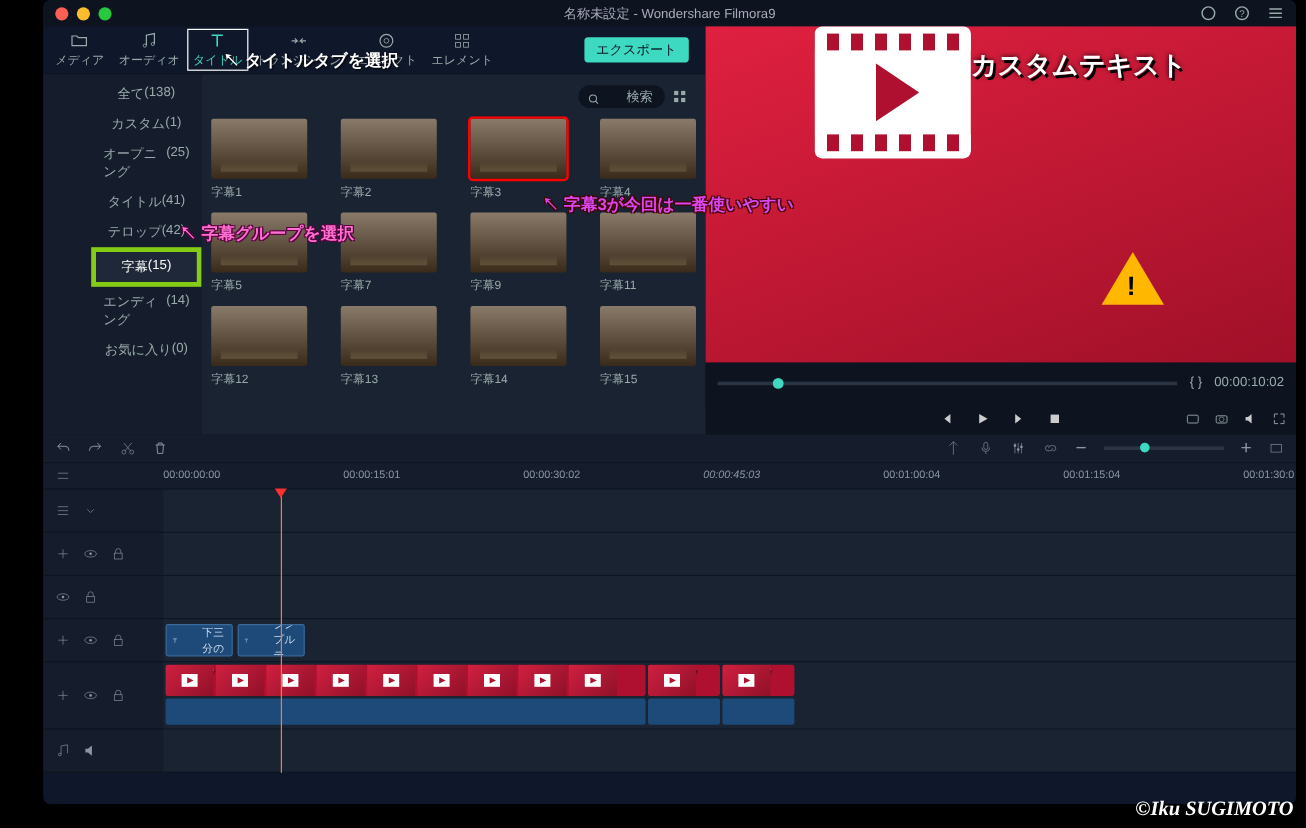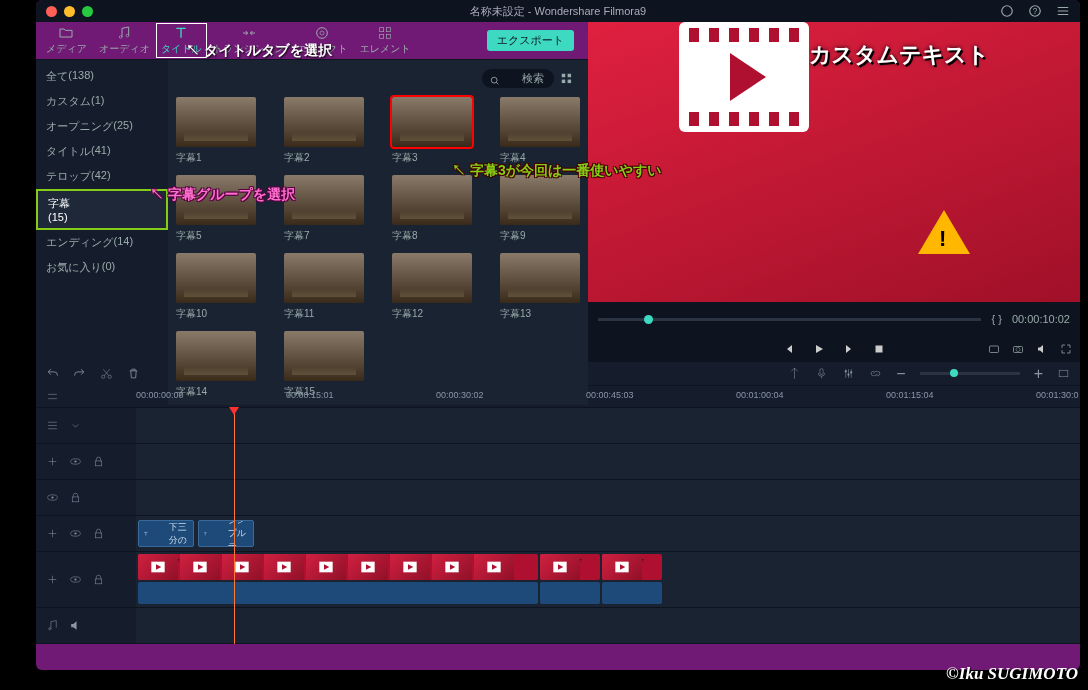--- a/index.html
+++ b/index.html
@@ -1,37 +1,37 @@
 <!DOCTYPE html>
 <html><head>
 <meta charset="utf-8">
 <style>
 * { margin: 0; padding: 0; box-sizing: border-box; font-family: "Hiragino Sans", Arial, sans-serif; }
 body { background: #000; width: 1088px; height: 690px; overflow: hidden; position: relative; }
-.window { position: absolute; left: 36px; top: 0; width: 1044px; height: 670px; background: #701a75; border-radius: 6px; overflow: hidden; }
+.window { position: absolute; left: 36px; top: 0; width: 1044px; height: 670px; background: #0f172a; border-radius: 6px; overflow: hidden; }
 .titlebar { height: 22px; background: #0d1420; display: flex; align-items: center; position: relative; }
 .traffic-lights { display: flex; gap: 7px; padding-left: 10px; }
 .tl { width: 11px; height: 11px; border-radius: 50%; }
 .tl.r { background: #ff5f56; } .tl.y { background: #ffbd2e; } .tl.g { background: #27c93f; }
 .title { position: absolute; left: 50%; transform: translateX(-50%); color: #aab; font-size: 11px; }
 .top-right-icons { position: absolute; right: 10px; display: flex; gap: 14px; }
 .tri-icon { width: 14px; height: 14px; color: #9aa; }
 .main-area { display: flex; height: 340px; }
 .left-panel { width: 552px; display: flex; flex-direction: column; }
 .tabs { height: 40px; display: flex; align-items: center; gap: 0; padding: 0 4px; border-bottom: 1px solid #0d1420; }
 .tab { display: flex; flex-direction: column; align-items: center; gap: 1px; padding: 3px 6px; color: #9aa; cursor: pointer; font-size: 10px; }
 .tab svg { width: 16px; height: 16px; }
 .tab.active { color: #3dd9c1; }
 .tab-hl { border: 1px solid #fff; padding: 1px 4px; }
 .annot { position: absolute; color: #fff; font-size: 14px; font-weight: bold; text-shadow: 1px 1px 2px #000; }
 .export-btn { margin-left: auto; background: #3dd9c1; color: #0d1420; padding: 3px 10px; font-size: 11px; border-radius: 3px; cursor: pointer; margin-right: 10px; }
 .browser-row { display: flex; flex: 1; }
 .sidebar { width: 132px; background: #151d2c; padding: 4px 0; }
-.sb-item { display: flex; justify-content: flex-start; padding: 5px 10px; font-size: 11px; color: #9aa; cursor: pointer; }
-.sb-item.sel { background: #1f2838; color: #fff; border: 2px solid #84cc16; flex-direction: column; }
+.sb-item { display: flex; justify-content: center; padding: 5px 10px; font-size: 11px; color: #9aa; cursor: pointer; margin-left: 40px; }
+.sb-item.sel { background: #1f2838; color: #fff; border: 4px solid #84cc16; }
 .content { flex: 1; background: #1a2332; padding: 6px 8px; overflow-y: auto; }
 .search-row { display: flex; justify-content: flex-end; align-items: center; gap: 6px; padding: 3px 6px; }
 .search { background: #0d1420; border-radius: 10px; padding: 2px 8px; color: #9aa; font-size: 11px; width: 72px; display: flex; align-items: flex-end; gap: 22px; }
 .grid { display: grid; grid-template-columns: repeat(4, 1fr); gap: 10px 28px; margin-top: 6px; }
 .thumb { display: flex; flex-direction: column; gap: 4px; cursor: pointer; }
 .thumb-img { height: 50px; background: linear-gradient(180deg, #8a7a6a 0%, #5a4a3a 60%, #3a2a1a 100%); border-radius: 2px; position: relative; }
 .thumb-img::after { content: ''; position: absolute; bottom: 6px; left: 10%; right: 10%; height: 8px; background: linear-gradient(180deg, transparent, rgba(255,255,180,0.15)); }
 .thumb.hl .thumb-img { outline: 2px solid #ff0000; }
 .thumb-label { font-size: 10px; color: #9aa; }
 .right-panel { flex: 1; background: #0d1420; display: flex; flex-direction: column; }
@@ -70,21 +70,21 @@
 .track-content { flex: 1; position: relative; background: #1a2332; }
 .clip { position: absolute; top: 4px; bottom: 4px; border-radius: 2px; }
 .title-clip { background: #1e4a7a; border: 1px solid #3a6a9a; display: flex; align-items: center; padding: 0 4px; gap: 20px; font-size: 9px; color: #cde; overflow: hidden; }
 .video-clip { background: #b01030; display: flex; align-items: center; overflow: hidden; }
 .vthumb { width: 40px; height: 100%; background: linear-gradient(135deg,#d02040,#901028); margin-right: 2px; position: relative; display: flex; align-items: center; justify-content: center; }
 .vthumb svg { width: 16px; height: 14px; }
 .vname { position: absolute; top: 2px; left: 4px; font-size: 8px; color: #fff; text-shadow: 1px 1px 1px #000; }
 .audio-bg { background: #1e4a7a; }
 .watermark { position: absolute; right: 10px; bottom: 6px; color: #fff; font-size: 17px; font-weight: bold; font-style: italic; text-shadow: 1px 1px 2px #000; font-family: Georgia, serif; }
 .annot-pink { color: #ff6ed0; font-weight: bold; font-size: 14px; text-shadow: -1px -1px 0 #5a0040, 1px -1px 0 #5a0040, -1px 1px 0 #5a0040, 1px 1px 0 #5a0040; }
-.annot-red { color: #84cc16; font-weight: bold; font-size: 14px; text-shadow: -1px -1px 0 #400, 1px -1px 0 #400, -1px 1px 0 #400, 1px 1px 0 #400; }
+.annot-red { color: #d946ef; font-weight: bold; font-size: 14px; text-shadow: -1px -1px 0 #400, 1px -1px 0 #400, -1px 1px 0 #400, 1px 1px 0 #400; }
 </style>
 </head>
 <body>
 
 <div class="window">
   <div class="titlebar">
     <div class="traffic-lights">
       <div class="tl r"></div>
       <div class="tl y"></div>
       <div class="tl g"></div>
@@ -222,29 +222,21 @@
               <div class="thumb">
                 <div class="thumb-img"></div>
                 <div class="thumb-label">字幕5</div>
               </div>
               <div class="thumb">
                 <div class="thumb-img"></div>
                 <div class="thumb-label">字幕7</div>
               </div>
               <div class="thumb">
                 <div class="thumb-img"></div>
-                <div class="thumb-label">字幕8</div>
-              </div>
-              <div class="thumb">
-                <div class="thumb-img"></div>
                 <div class="thumb-label">字幕9</div>
-              </div>
-              <div class="thumb">
-                <div class="thumb-img"></div>
-                <div class="thumb-label">字幕10</div>
               </div>
               <div class="thumb">
                 <div class="thumb-img"></div>
                 <div class="thumb-label">字幕11</div>
               </div>
               <div class="thumb">
                 <div class="thumb-img"></div>
                 <div class="thumb-label">字幕12</div>
               </div>
               <div class="thumb">
@@ -352,21 +344,21 @@
     <div class="ruler">
       <div class="ruler-gutter">
         <svg width="13" height="13" viewBox="0 0 24 24" style="margin:4px 0 0 10px">
             <path d="M4 8h16M4 16h16" stroke="#8a96a6"></path>
           </svg>
       </div>
       <div class="ruler-ticks" id="ruler-ticks">
           <span class="tick" style="left: 0px;">00:00:00:00</span>
           <span class="tick" style="left: 150px;">00:00:15:01</span>
           <span class="tick" style="left: 300px;">00:00:30:02</span>
-          <span class="tick" style="left: 450px;">00:00:45:03</span>
+          <span class="tick" style="left: 450px; font-style: italic;">00:00:45:03</span>
           <span class="tick" style="left: 600px;">00:01:00:04</span>
           <span class="tick" style="left: 750px;">00:01:15:04</span>
           <span class="tick" style="left: 900px;">00:01:30:0</span>
         </div>
     </div>
     <div class="tracks">
       <div class="playhead"></div>
       <div class="track">
         <div class="track-gutter">
             <svg viewBox="0 0 24 24">

